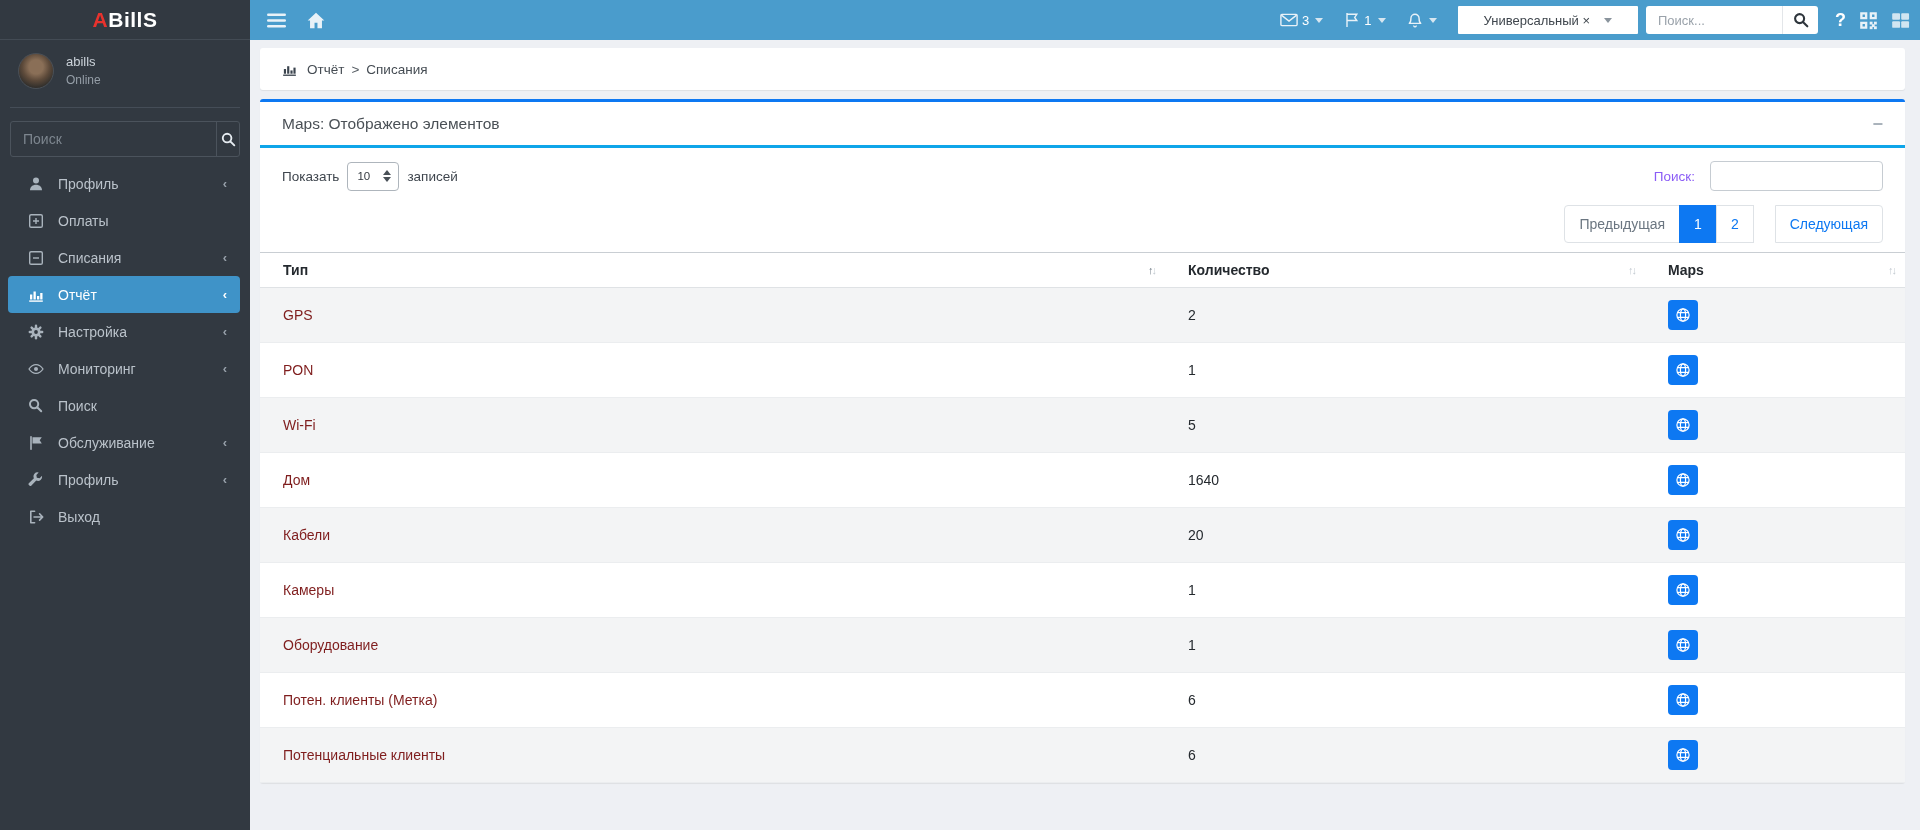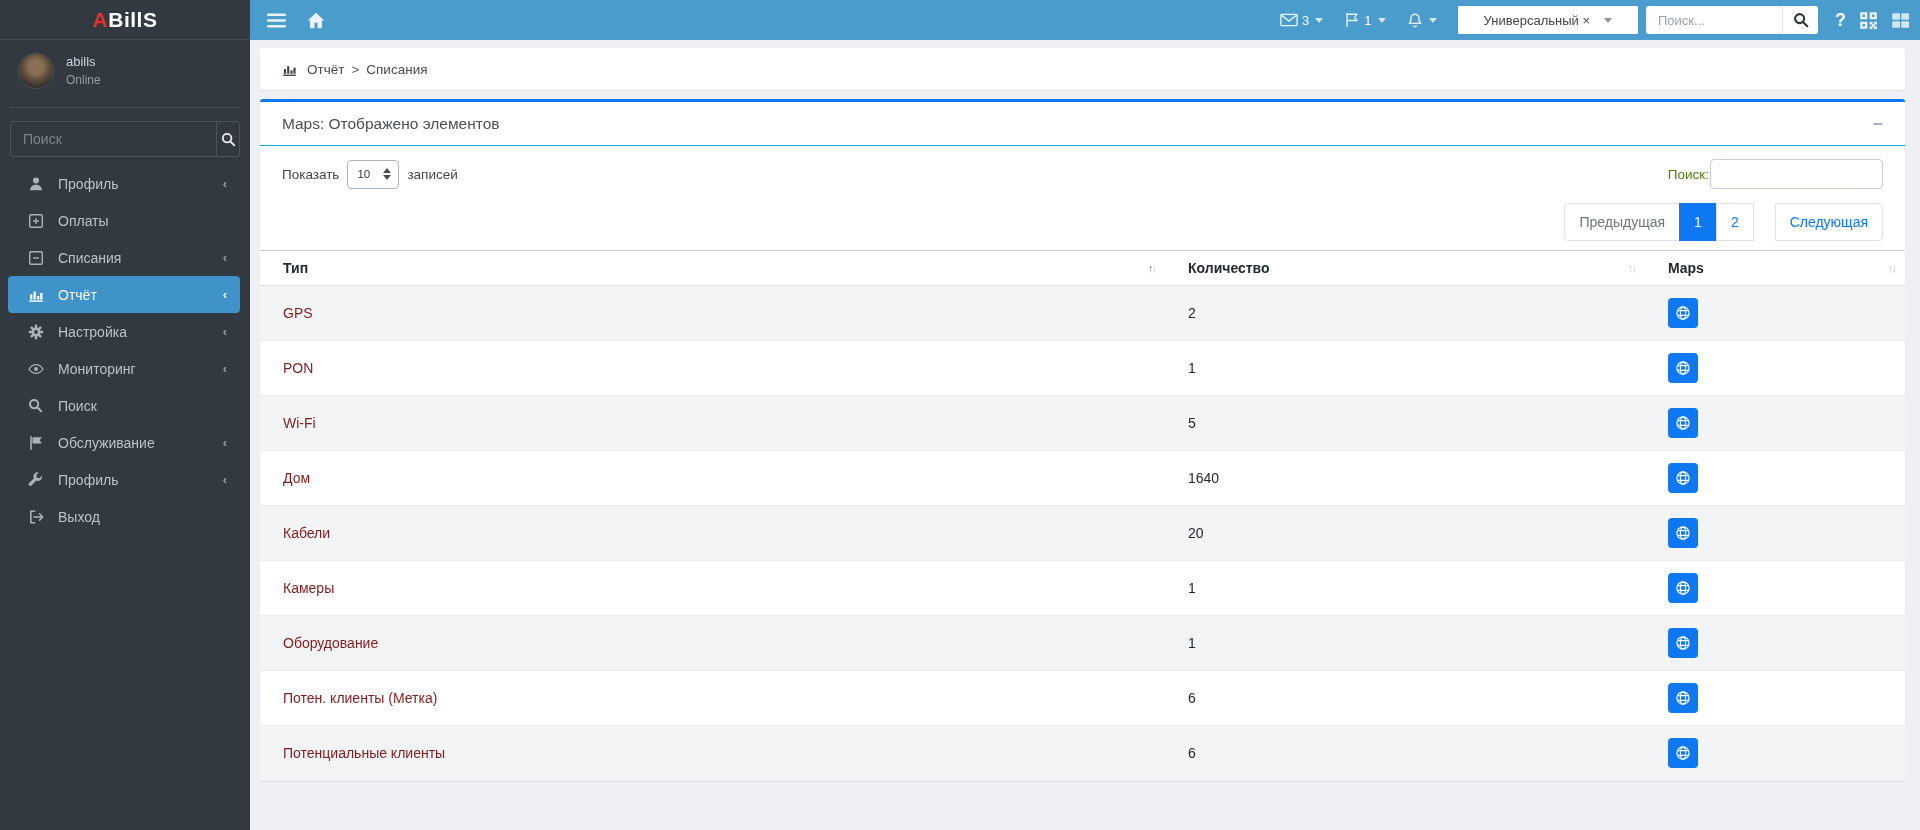--- a/index.html
+++ b/index.html
@@ -102,21 +102,21 @@
   .breadcrumb-card {
     margin-top: 8px; height: 42px; display: flex; align-items: center; padding: 0 22px;
     color: #454c53; font-size: 13.5px;
   }
   .breadcrumb-card .bico { color: #3a434d; margin-right: 10px; }
   .breadcrumb-card .sep { margin: 0 7px; color: #555c63; }
 
   .panel-maps { margin-top: 9px; border-top: 3px solid #0d78f2; border-radius: 3px; }
   .panel-header {
     display: flex; align-items: center; justify-content: space-between;
-    padding: 13px 22px 12px 22px; border-bottom: 1px solid #0ea5e9;
+    padding: 13px 22px 12px 22px; border-bottom: 3px solid #0ea5e9;
   }
   .panel-title { font-size: 15.5px; color: #4a5056; }
   .collapse-ico { color: #a9b2bb; font-size: 18px; font-weight: bold; cursor: pointer; line-height: 14px; }
 
   .controls {
     display: flex; align-items: center; justify-content: space-between;
     padding: 13px 22px 0 22px; font-size: 13.5px; color: #3f464e;
   }
   .show-group, .search-group { display: flex; align-items: center; }
   .len-select {
@@ -127,21 +127,21 @@
   .len-select .val { font-size: 11.5px; color: #343a40; }
   .stepper { display: flex; flex-direction: column; gap: 2px; }
   .stepper .up {
     width: 0; height: 0; border-left: 4px solid transparent; border-right: 4px solid transparent;
     border-bottom: 5px solid #495057;
   }
   .stepper .dn {
     width: 0; height: 0; border-left: 4px solid transparent; border-right: 4px solid transparent;
     border-top: 5px solid #495057;
   }
-  .search-group label { margin-right: 1px; color: #4d7c0f; }
+  .search-group label { margin-right: 15px; color: #8b5cf6; }
   .tbl-search {
     width: 173px; height: 30px; border: 1px solid #c6ccd2; border-radius: 4px;
     padding: 0 10px; font-size: 13px; outline: none; font-family: inherit; color: #333;
   }
 
   .pagerow { display: flex; justify-content: flex-end; padding: 14px 22px 9px 22px; }
   .pagination { display: flex; list-style: none; }
   .pagination li {
     border: 1px solid #dee2e6; background: #fff; height: 38px; line-height: 36px;
     padding: 0 14px; font-size: 14px; cursor: pointer; margin-left: -1px;

